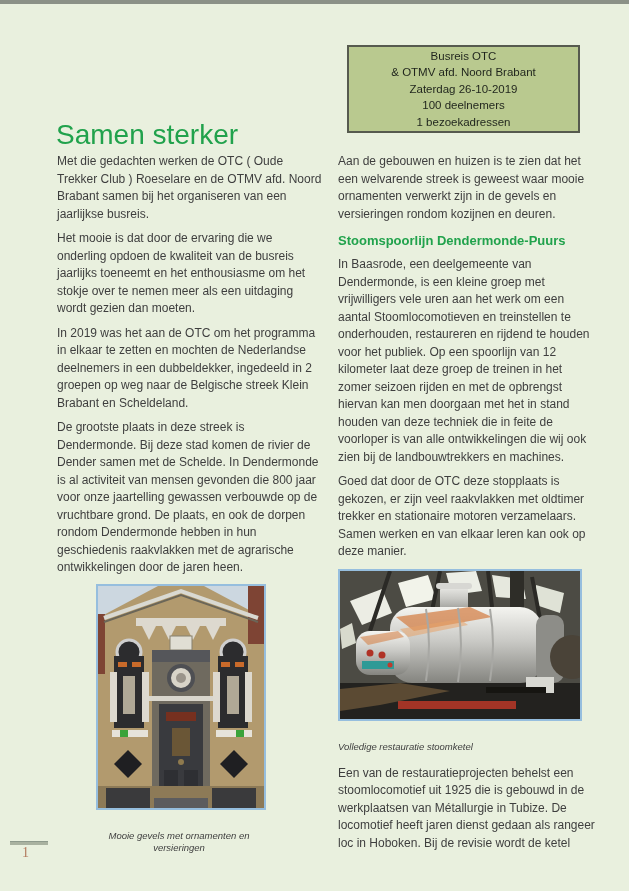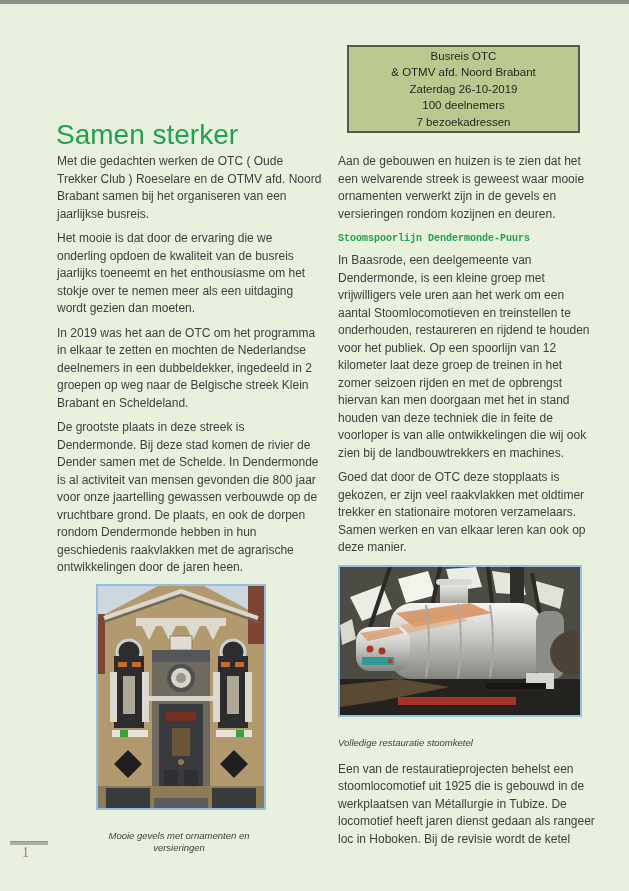--- a/index.html
+++ b/index.html
@@ -28,21 +28,21 @@
   }
   .col { position:absolute; top:153px; }
   .col-left  { left:57px;  width:266px; }
   .col-right { left:338px; width:260px; }
   .body-par {
     margin:0 0 7px 0;
     font-size:12px; line-height:17.5px; color:#3e3e3e;
   }
   .section-heading {
     margin:10px 0 8px 0;
-    font-size:10px; font-weight:bold; color:#21a24c;font-family:Liberation Mono, monospace;
+    font-size:13px; font-weight:bold; color:#21a24c;
   }
   .photo-frame {
     border:2px solid #96bede; line-height:0; background:#888;
   }
   .photo-left-frame  { margin:6px 0 0 39px; width:166px; }
   .photo-right-frame { margin:8px 0 0 0; width:240px; }
   .caption {
     font-size:9.5px; font-style:italic; color:#3e3e3e;
     line-height:12px; margin-top:20px;
   }
@@ -65,21 +65,21 @@
 <div class="page">
   <div class="top-strip"></div>
 
   <h1 class="page-title">Samen sterker</h1>
 
   <div class="info-box">
     <div>Busreis OTC</div>
     <div>&amp; OTMV afd. Noord Brabant</div>
     <div>Zaterdag 26-10-2019</div>
     <div>100 deelnemers</div>
-    <div>7 bezoekadressen</div>
+    <div>1 bezoekadressen</div>
   </div>
 
   <div class="col col-left">
     <p class="body-par">Met die gedachten werken de OTC ( Oude Trekker Club ) Roeselare en de OTMV afd. Noord Brabant samen bij het organiseren van een jaarlijkse busreis.</p>
     <p class="body-par">Het mooie is dat door de ervaring die we onderling opdoen de kwaliteit van de busreis jaarlijks toeneemt en het enthousiasme om het stokje over te nemen meer als een uitdaging wordt gezien dan moeten.</p>
     <p class="body-par">In 2019 was het aan de OTC om het programma in elkaar te zetten en mochten de Nederlandse deelnemers in een dubbeldekker, ingedeeld in 2 groepen op weg naar de Belgische streek Klein Brabant en Scheldeland.</p>
     <p class="body-par">De grootste plaats in deze streek is Dendermonde. Bij deze stad komen de rivier de Dender samen met de Schelde. In Dendermonde is al activiteit van mensen gevonden die 800 jaar voor onze jaartelling gewassen verbouwde op de vruchtbare grond. De plaats, en ook de dorpen rondom Dendermonde hebben in hun geschiedenis raakvlakken met de agrarische ontwikkelingen door de jaren heen.</p>
 
     <div class="photo-frame photo-left-frame">
       <svg width="166" height="222" viewBox="0 0 166 222" xmlns="http://www.w3.org/2000/svg">

